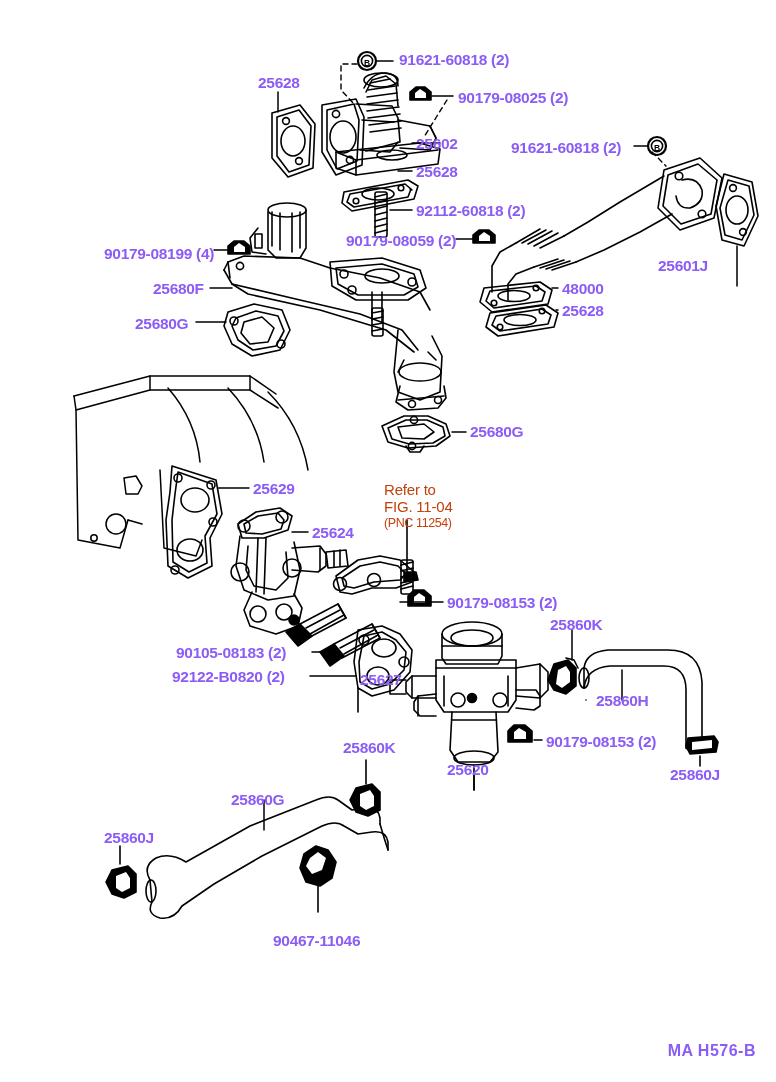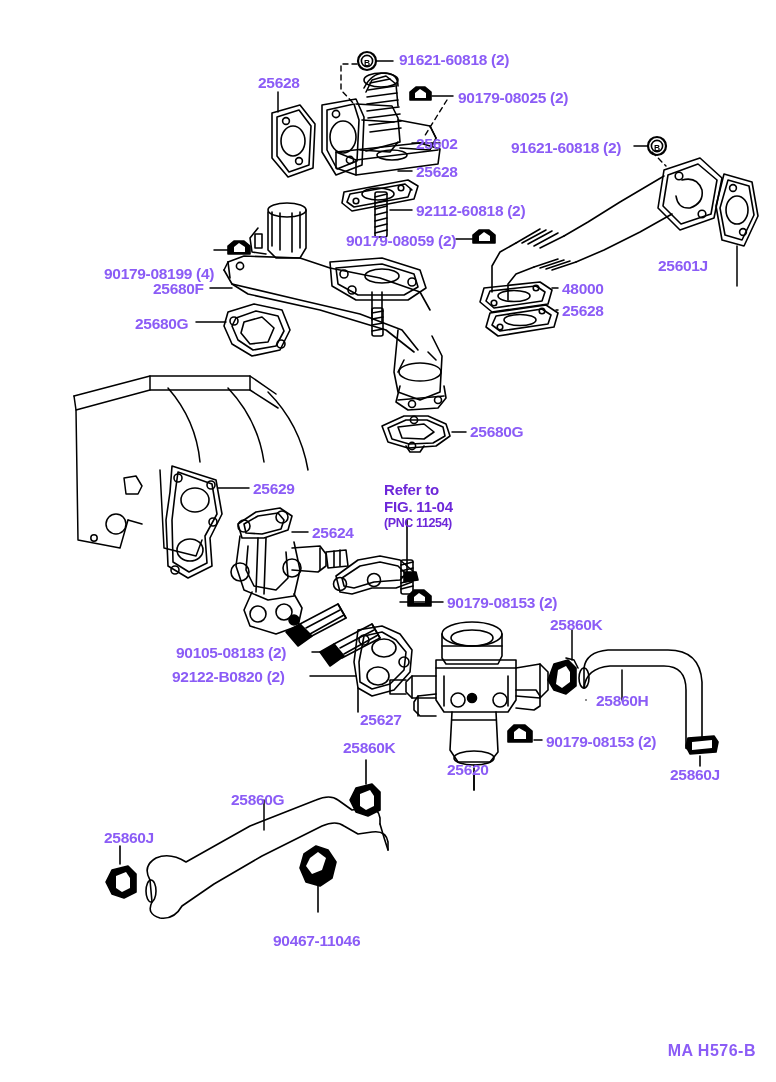--- a/index.html
+++ b/index.html
@@ -30,23 +30,23 @@
     color: #8b5cf6;
     font-family: "Liberation Sans", sans-serif;
     font-weight: bold;
     font-size: 15.5px;
     letter-spacing: -0.3px;
     white-space: nowrap;
     line-height: 1.05;
   }
   .refnote {
     position: absolute;
-    color: #6d28d9;
+    color: #c2410c;
     font-family: "Liberation Sans", sans-serif;
-    font-weight: bold;
+    font-weight: normal;
     font-size: 15px;
     line-height: 1.12;
     white-space: nowrap;
     letter-spacing: -0.2px;
   }
   .refnote .r3 {
     font-size: 12.5px;
     letter-spacing: -0.4px;
   }
   .footer {
@@ -491,21 +491,21 @@
   <div class="lbl" style="left:416px; top:136px;">25602</div>
 
   <div class="lbl" style="left:511px; top:140px;">91621-60818 (2)</div>
 
   <div class="lbl" style="left:416px; top:164px;">25628</div>
 
   <div class="lbl" style="left:416px; top:203px;">92112-60818 (2)</div>
 
   <div class="lbl" style="left:346px; top:233px;">90179-08059 (2)</div>
 
-  <div class="lbl" style="left:104px; top:246px;margin-top:20px;">90179-08199 (4)</div>
+  <div class="lbl" style="left:104px; top:246px;">90179-08199 (4)</div>
 
   <div class="lbl" style="left:658px; top:258px;">25601J</div>
 
   <div class="lbl" style="left:153px; top:281px;">25680F</div>
 
   <div class="lbl" style="left:562px; top:281px;">48000</div>
 
   <div class="lbl" style="left:135px; top:316px;">25680G</div>
 
   <div class="lbl" style="left:562px; top:303px;">25628</div>
@@ -519,21 +519,21 @@
   <div class="lbl" style="left:447px; top:595px;">90179-08153 (2)</div>
 
   <div class="lbl" style="left:550px; top:617px;">25860K</div>
 
   <div class="lbl" style="left:176px; top:645px;">90105-08183 (2)</div>
 
   <div class="lbl" style="left:172px; top:669px;">92122-B0820 (2)</div>
 
   <div class="lbl" style="left:596px; top:693px;">25860H</div>
 
-  <div class="lbl" style="left:360px; top:712px;">25627</div>
+  <div class="lbl" style="left:360px; top:672px;">25627</div>
 
   <div class="lbl" style="left:546px; top:734px;">90179-08153 (2)</div>
 
   <div class="lbl" style="left:343px; top:740px;">25860K</div>
 
   <div class="lbl" style="left:447px; top:762px;">25620</div>
 
   <div class="lbl" style="left:670px; top:767px;">25860J</div>
 
   <div class="lbl" style="left:231px; top:792px;">25860G</div>

